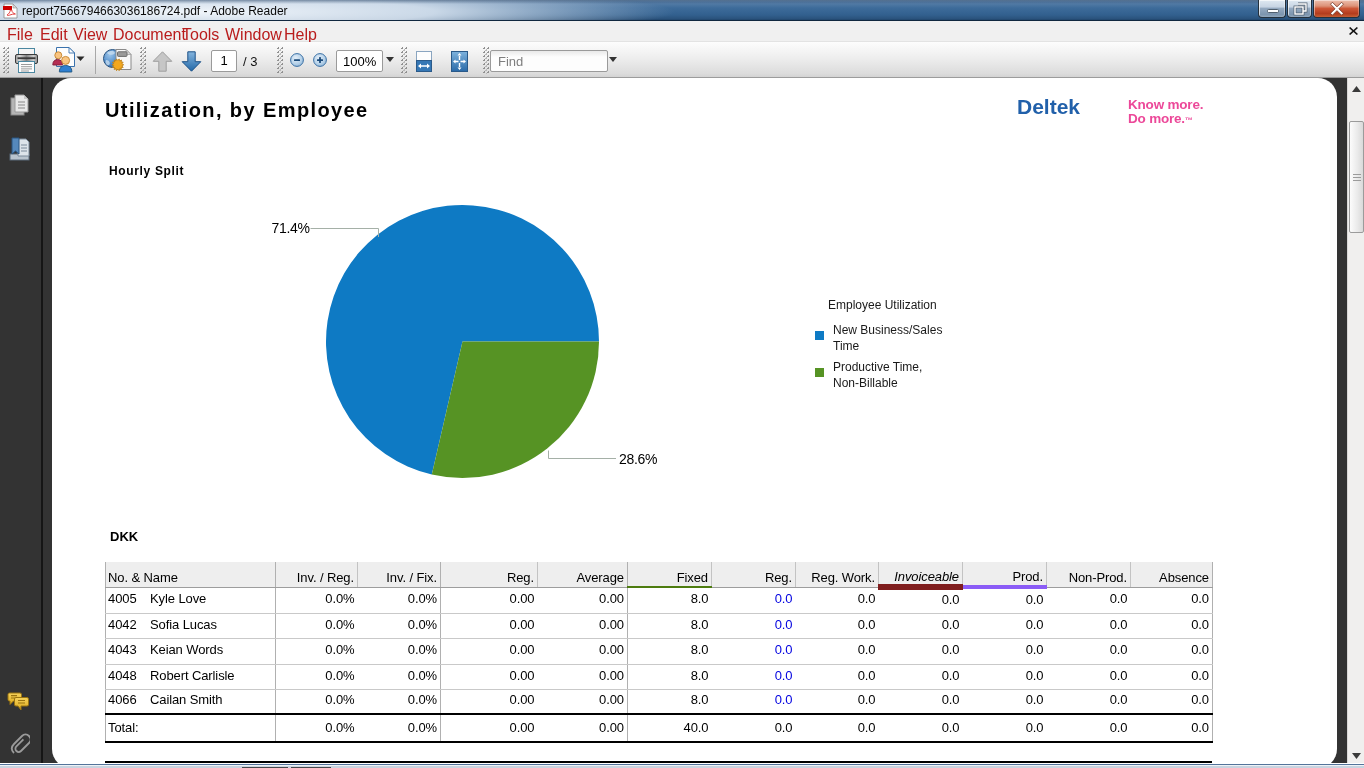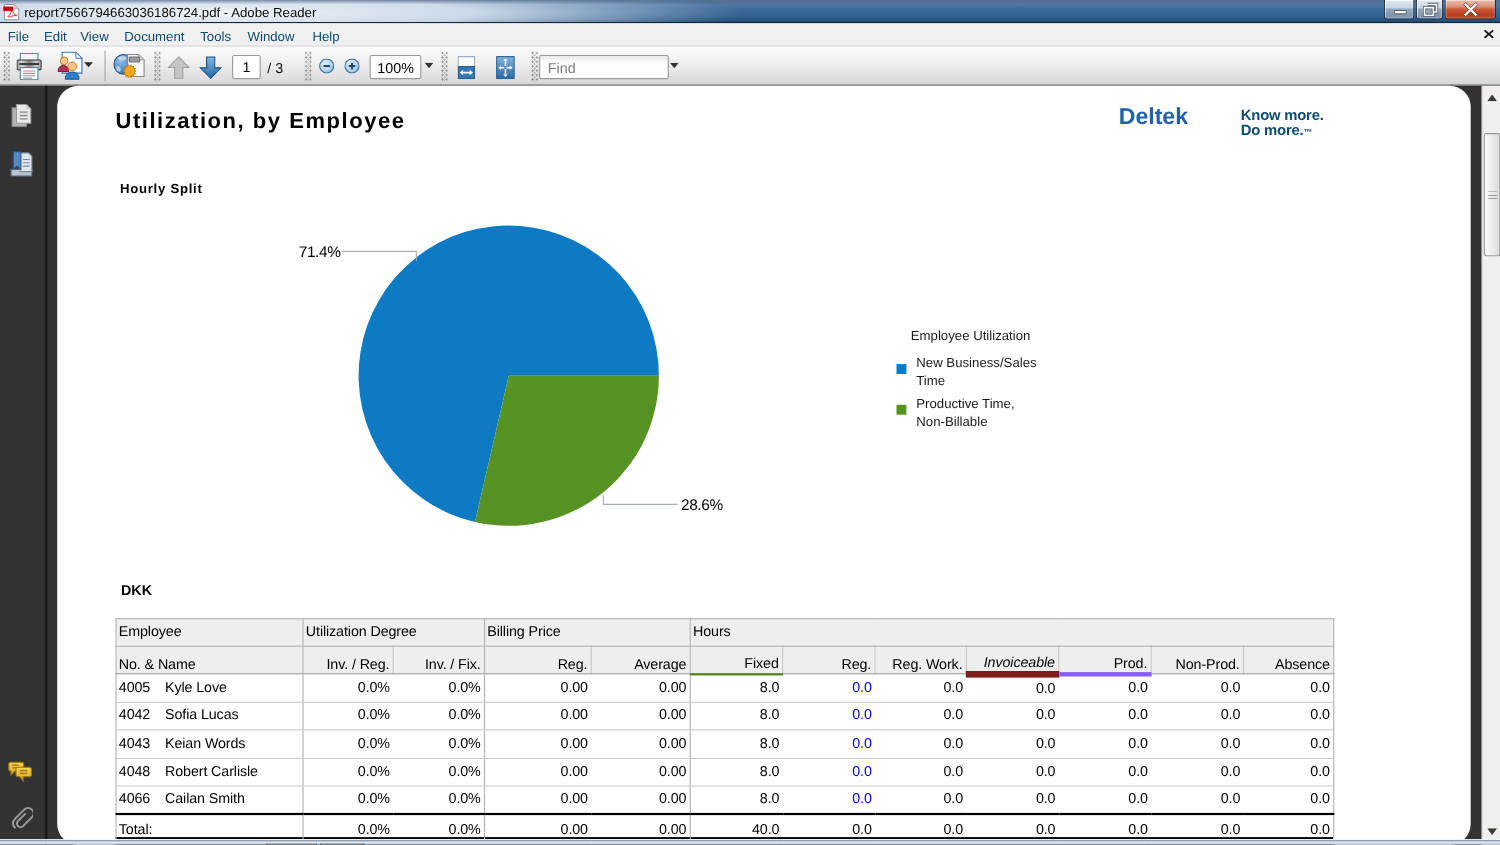--- a/index.html
+++ b/index.html
@@ -18,21 +18,21 @@
 #btn-min { left:1258px; width:28px; border-radius:0 0 4px 4px;
   background:linear-gradient(to bottom, #dfe9f2 0%, #c8d5e4 40%, #94a9c0 50%, #7d95ae 85%, #93a8bd 100%);
   box-shadow:inset 1px 1px 0 rgba(255,255,255,.65), inset -1px 0 0 rgba(255,255,255,.35); }
 #btn-max { left:1287px; width:25px; border-radius:0 0 4px 4px;
   background:linear-gradient(to bottom, #dfe9f2 0%, #c8d5e4 40%, #94a9c0 50%, #7d95ae 85%, #93a8bd 100%);
   box-shadow:inset 1px 1px 0 rgba(255,255,255,.65), inset -1px 0 0 rgba(255,255,255,.35); }
 #btn-close { left:1313px; width:47px; border-radius:0 0 4px 4px;
   background:linear-gradient(to bottom, #edbfae 0%, #dd9379 35%, #cd5737 50%, #b23c1e 80%, #c65f34 100%);
   box-shadow:inset 1px 1px 0 rgba(255,255,255,.45), inset -1px 0 0 rgba(255,255,255,.25); }
 #menubar { position:absolute; left:0; top:21px; width:1364px; height:21px; background:#f0f0f0; border-bottom:1px solid #e3e3e3;}
-.menu-item { position:absolute; top:5px; font-size:12px; color:#0c4a6e; }
+.menu-item { position:absolute; top:5px; font-size:16px; color:#b91c1c; }
 #menu-x { position:absolute; right:6px; top:6px; }
 #toolbar { position:absolute; left:0; top:42px; width:1364px; height:36px;
   background:linear-gradient(to bottom, #fdfdfd 0%, #ececec 50%, #dcdcdc 90%, #d3d3d3 100%);
   border-bottom:1px solid #9c9c9c; }
 .grip { position:absolute; top:5px; width:6px; height:27px;
   background-image:radial-gradient(circle 1.1px at 1.2px 1.2px, #909090 75%, transparent 76%), radial-gradient(circle 1.1px at 1.2px 1.2px, #b8b8b8 75%, transparent 76%);
   background-size:4px 4px, 4px 4px; background-position:0 0, 2px 2px; background-repeat:repeat; }
 .tsep { position:absolute; top:4px; width:1px; height:28px; background:#a8a8a8; }
 .tool { position:absolute; }
 #pagebox { position:absolute; left:211px; top:8px; width:26px; height:22px; background:#fff; border:1px solid #9a9a9a; border-radius:2px; font-size:13px; text-align:center; line-height:20px; }
@@ -47,21 +47,21 @@
 #vthumb:after { content:""; position:absolute; left:3px; top:52px; width:8px; height:8px;
   background:repeating-linear-gradient(to bottom,#9b9b9b 0 1px,transparent 1px 3px); }
 .scroll-arrow { }
 #bottomstrip { position:absolute; left:0; top:763px; width:1364px; height:5px; background:#c9d4e0; border-top:1px solid #ffffff; }
 #bottomstrip .line { position:absolute; left:0; top:0; width:1364px; height:1px; background:#54749a; }
 #bottomstrip .lite { position:absolute; left:0; top:1px; width:1364px; height:1px; background:#edf2f7; }
 .bbtn { position:absolute; top:3px; height:4px; background:#f4f6f9; border:1px solid #46484a; border-bottom:none; }
 
 #h1 { position:absolute; left:53px; top:21px; font-size:20px; font-weight:bold; color:#000; letter-spacing:1.4px; }
 #deltek { position:absolute; left:965px; top:17px; color:#2160aa; font-weight:bold; font-size:21px; letter-spacing:0px; }
-#deltek-tag { position:absolute; left:1076px; top:20px; color:#0c4a6e; font-weight:bold; font-size:13.5px; line-height:14px; letter-spacing:-0.2px; }
+#deltek-tag { position:absolute; left:1076px; top:20px; color:#ec4899; font-weight:bold; font-size:13.5px; line-height:14px; letter-spacing:-0.2px; }
 #hourly { position:absolute; left:57px; top:86px; font-size:12px; font-weight:bold; color:#000; letter-spacing:0.65px; }
 #dkk { position:absolute; left:58px; top:451px; font-size:13px; font-weight:bold; color:#000; }
 #piesvg { position:absolute; left:200px; top:120px; }
 #legend { position:absolute; left:762px; top:220px; font-size:12px; color:#1a1a1a; white-space:nowrap; }
 
 #tbl { position:absolute; left:53px; top:484px; border-collapse:collapse; table-layout:fixed; font-size:13px; color:#000; letter-spacing:-0.1px; }
 #tbl td { padding:0 3px 3px 2px; overflow:hidden; white-space:nowrap; }
 #tbl .h1row td { padding:0 3px 4px 2px; }
 #tbl .h2row td { padding:6px 3px 0 2px; }
 #tbl .r { text-align:right; }
@@ -277,26 +277,20 @@
           <col style="width:90px">
           <col style="width:84px">
           <col style="width:84px">
           <col style="width:83px">
           <col style="width:84px">
           <col style="width:84px">
           <col style="width:84px">
           <col style="width:82px">
       </colgroup>
       <tbody>
-          <tr class="h1row" style="height:25px">
-        <td class="hdr gb" style="border-top:1px solid #b0b0b0; border-left:1px solid #b0b0b0; border-bottom:1px solid #b0b0b0;">Employee</td>
-        <td class="hdr gb" colspan="2" style="border-top:1px solid #b0b0b0; border-bottom:1px solid #b0b0b0;">Utilization Degree</td>
-        <td class="hdr gb" colspan="2" style="border-top:1px solid #b0b0b0; border-bottom:1px solid #b0b0b0;">Billing Price</td>
-        <td class="hdr" colspan="7" style="border-top:1px solid #b0b0b0; border-right:1px solid #b0b0b0; border-bottom:1px solid #b0b0b0;">Hours</td>
-      </tr>
       <tr class="h2row" style="height:25px">
         <td class="hdr gb" style="border-left:1px solid #b0b0b0; border-bottom:1px solid #9d9d9d;">No. &amp; Name</td>
         <td class="hdr sb r" style="border-bottom:1px solid #9d9d9d;">Inv. / Reg.</td>
         <td class="hdr gb r" style="border-bottom:1px solid #9d9d9d;">Inv. / Fix.</td>
         <td class="hdr sb r" style="border-bottom:1px solid #9d9d9d;">Reg.</td>
         <td class="hdr gb r" style="border-bottom:1px solid #9d9d9d;">Average</td>
         <td class="hdr sb r" style="border-bottom:2px solid #4d7c0f;">Fixed</td>
         <td class="hdr sb r" style="border-bottom:1px solid #9d9d9d;">Reg.</td>
         <td class="hdr sb r" style="border-bottom:1px solid #9d9d9d;">Reg. Work.</td>
         <td class="hdr sb r" style="border-bottom:6px solid #7f1d1d;font-style:italic;">Invoiceable</td>

